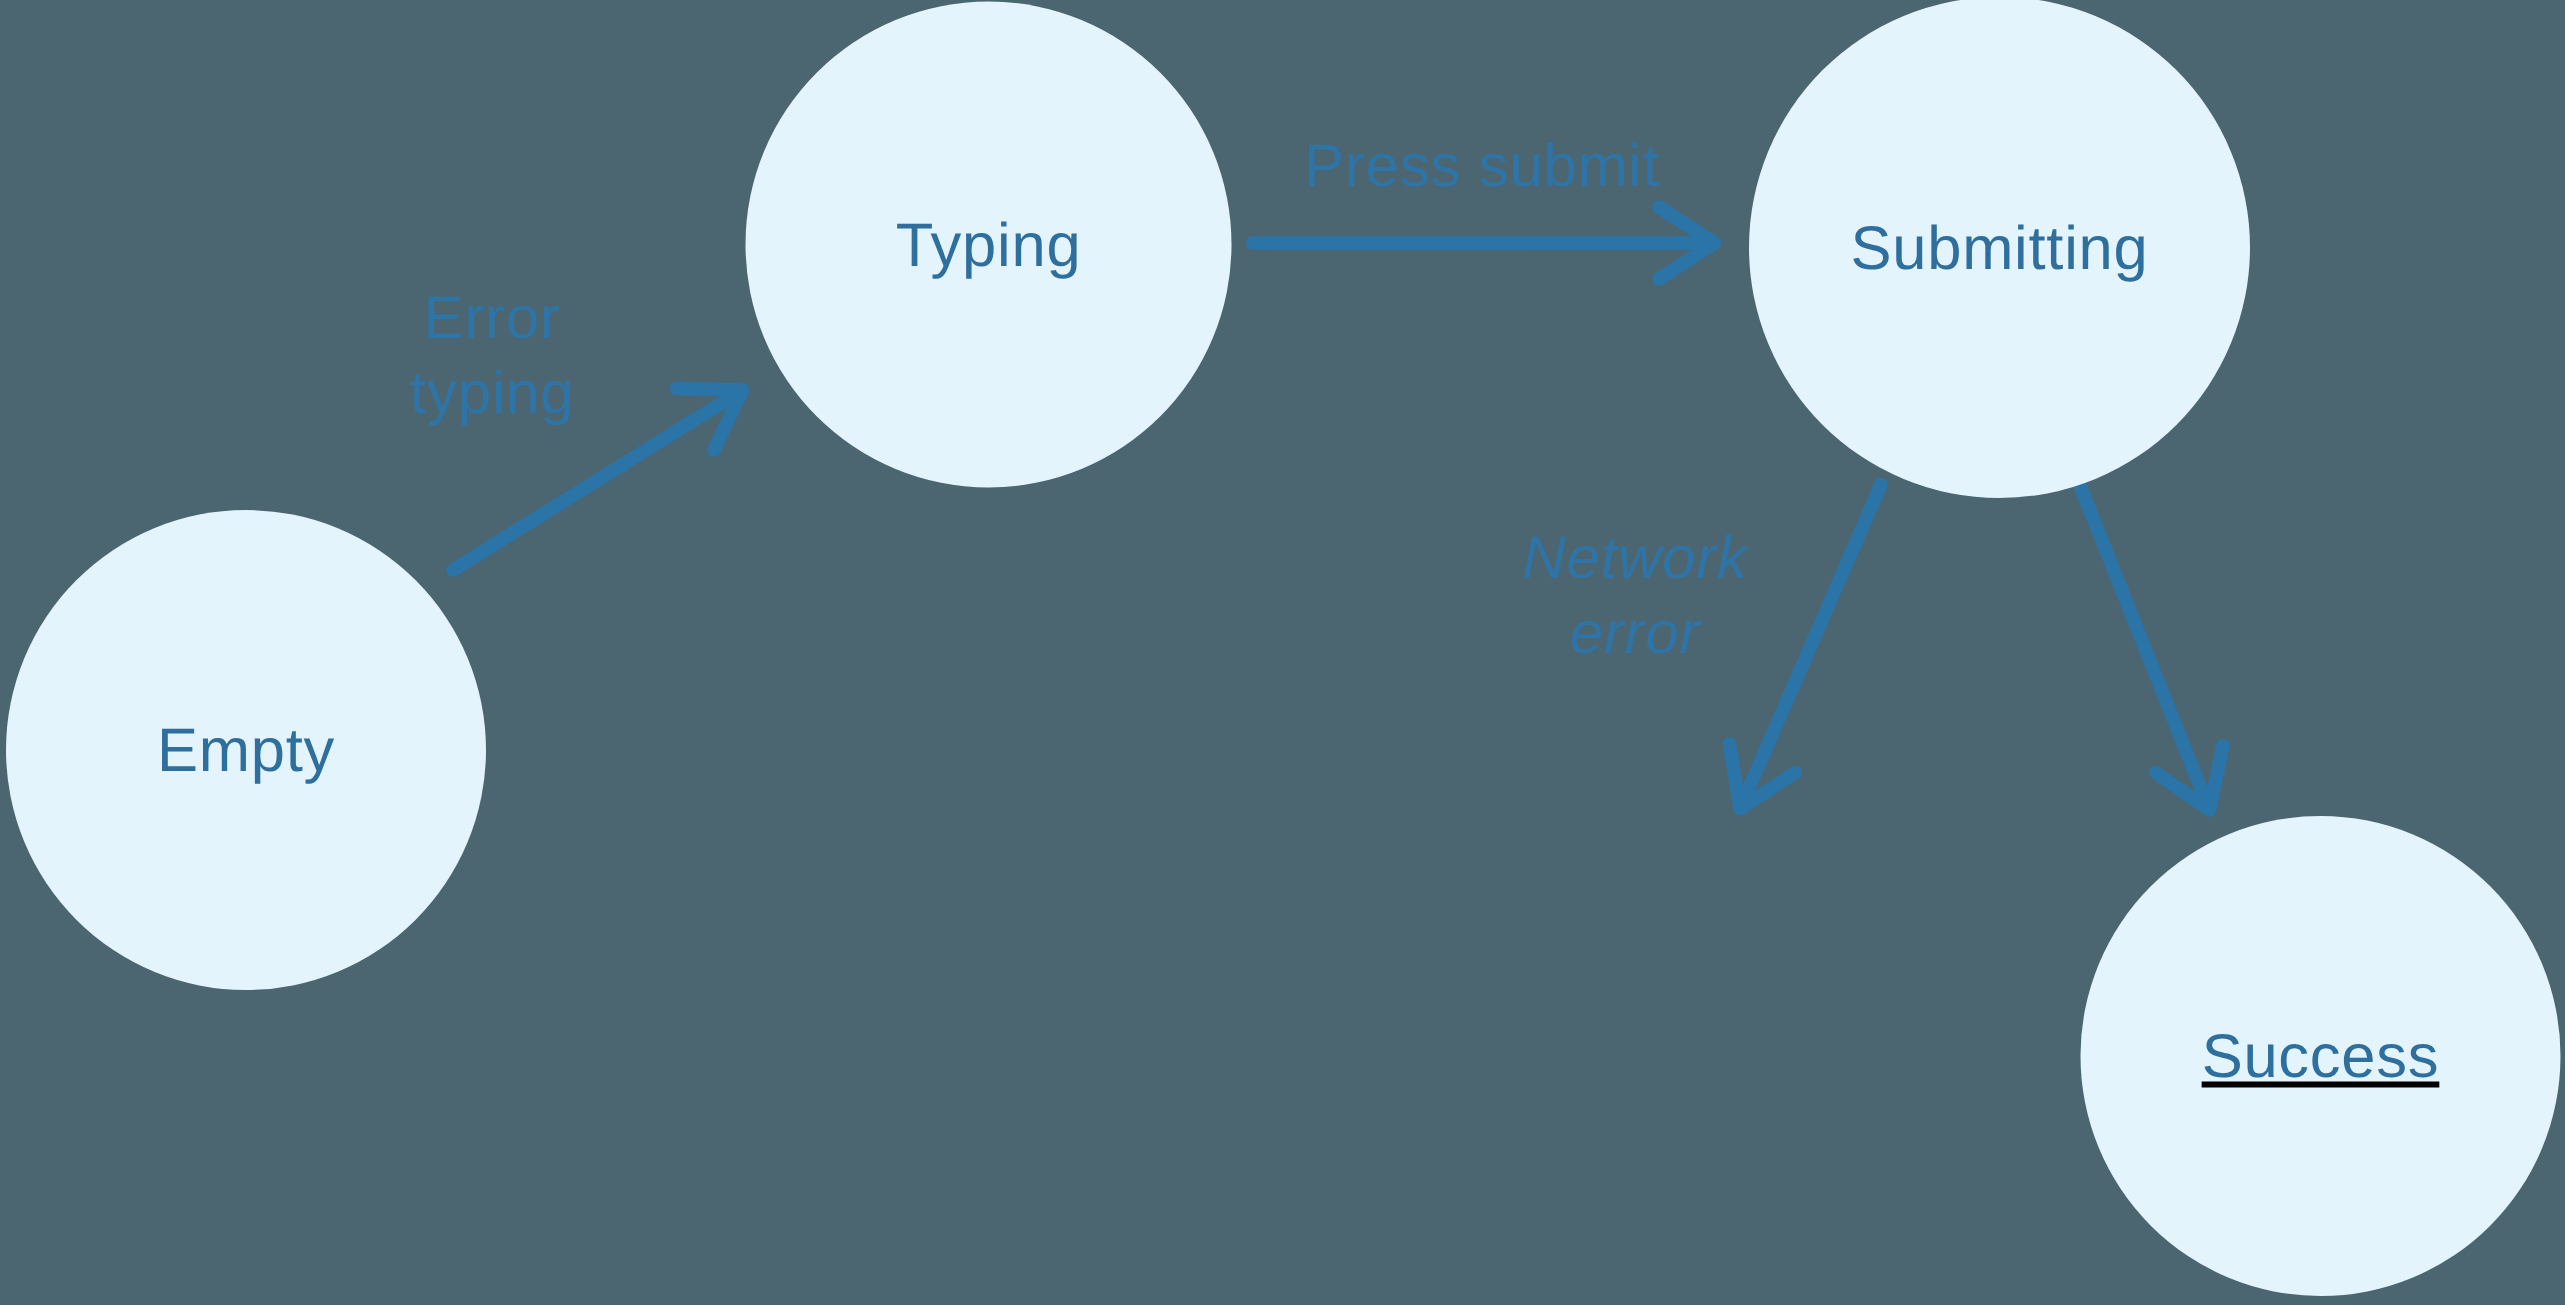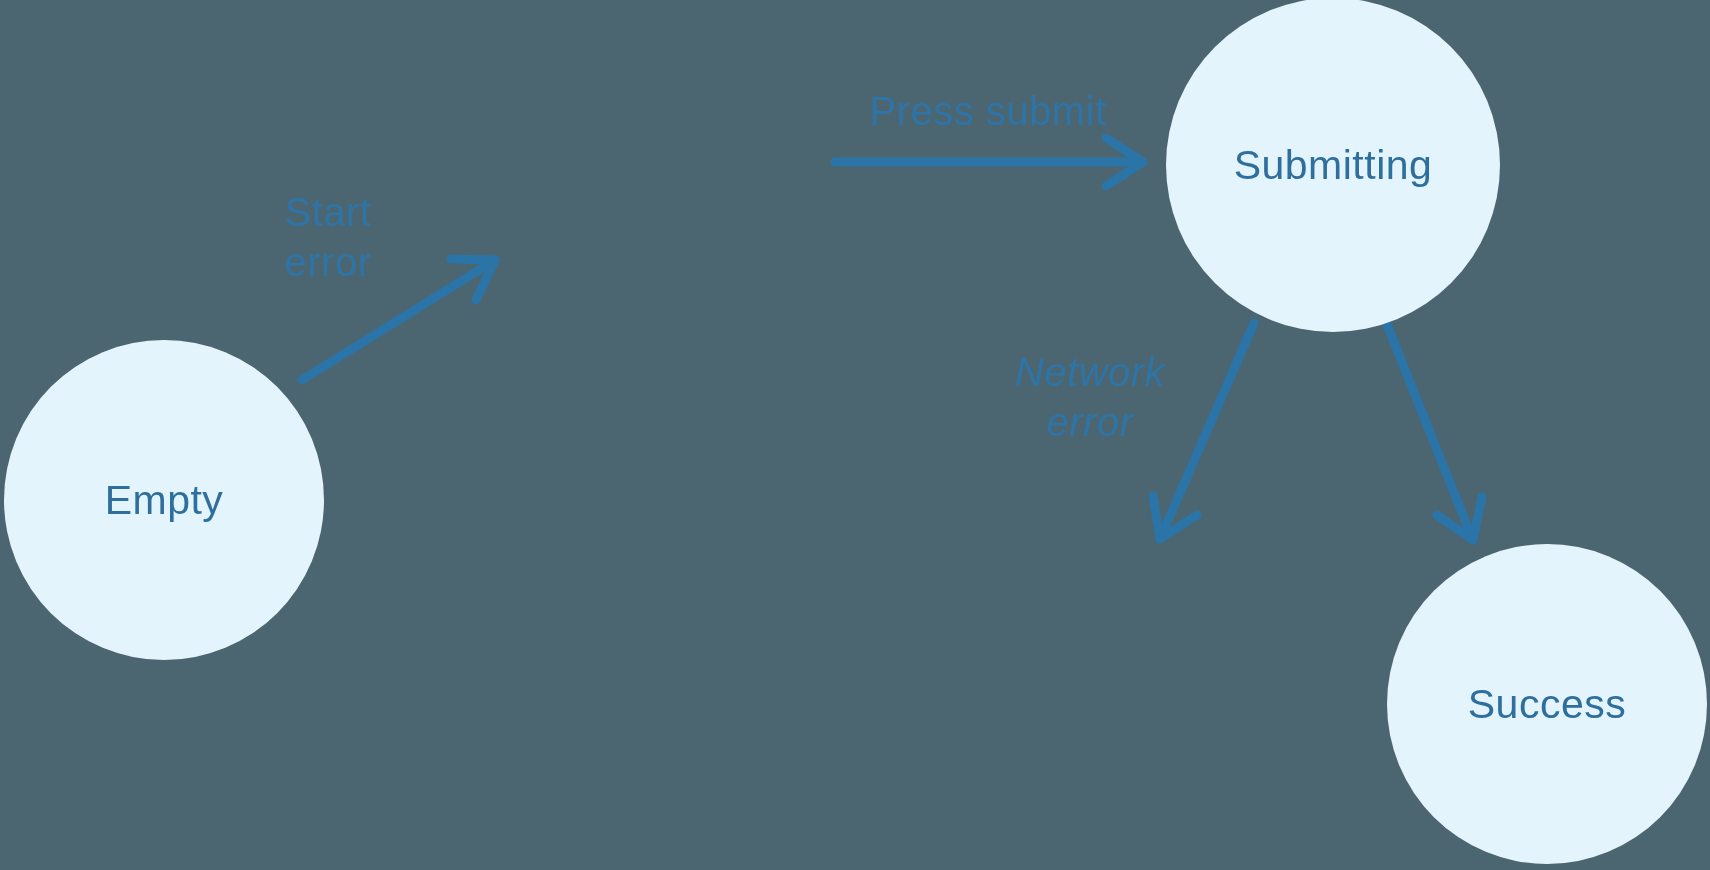--- a/index.html
+++ b/index.html
@@ -55,21 +55,21 @@
     font-size: 40px;
     line-height: 50px;
     text-align: center;
     letter-spacing: 0.5px;
   }
   
   .node-empty      { left:   4px; top: 340px; width: 320px; height: 320px; }
   .node-typing     { left: 497px; top:   1px; width: 324px; height: 324px; }
   .node-submitting { left:1166px; top:  -2px; width: 334px; height: 334px; }
   .node-error      { left: 926px; top: 543px; width: 320px; height: 320px; }
-  .node-success    { left:1387px; top: 544px; width: 320px; height: 320px; }
+  .node-success    { left:1387px; top: 544px; width: 320px; height: 320px; text-decoration: underline; }
   
   .label-start-typing    { left: 238px; top: 187px; width: 180px; }
   .label-press-submit    { left: 828px; top:  62px; width: 320px; margin-top: 24px; }
   .label-network-error   { left: 990px; top: 347px; width: 200px; font-style: italic; }
   .label-network-success { left:1443px; top: 347px; width: 210px; }
 </style>
 </head>
 <body>
 
 <div class="canvas">
@@ -94,30 +94,33 @@
     <g>
       <path class="edge" d="M1386,322 L1473,540"></path>
       <polyline class="edge" points="1482,497 1473,540 1437,515"></polyline>
     </g>
   </svg>
 
   <div class="state-node node-empty">
     <span class="state-label">Empty</span>
   </div>
 
+  <div class="state-node node-typing">
+    <span class="state-label">Typing</span>
+  </div>
 
   <div class="state-node node-submitting">
     <span class="state-label">Submitting</span>
   </div>
 
 
   <div class="state-node node-success">
     <span class="state-label">Success</span>
   </div>
 
-  <div class="edge-label label-start-typing">Start error</div>
+  <div class="edge-label label-start-typing">Error typing</div>
 
   <div class="edge-label label-press-submit">Press submit</div>
 
   <div class="edge-label label-network-error">Network error</div>
 
 
 </div>
 
 </body></html>

